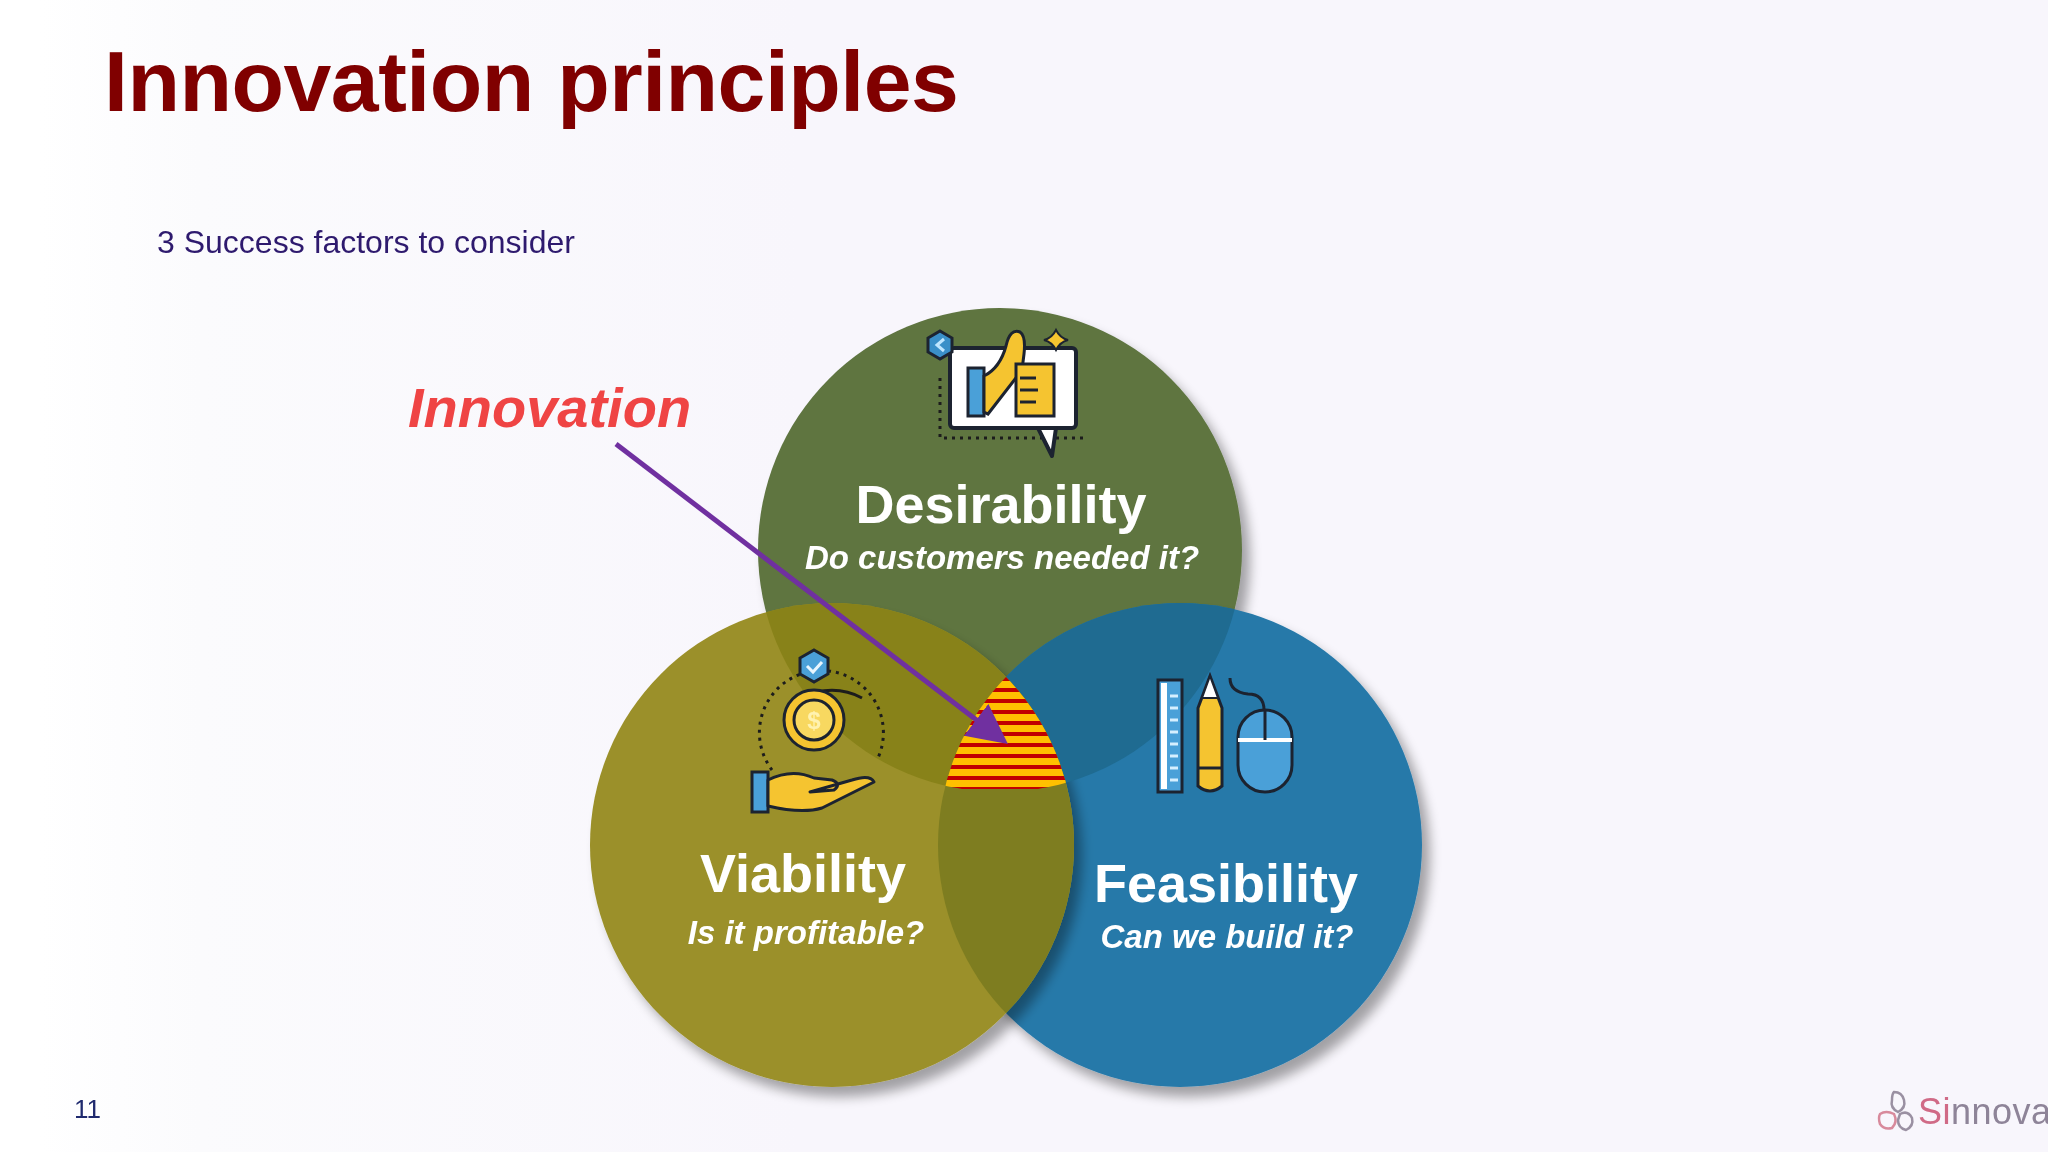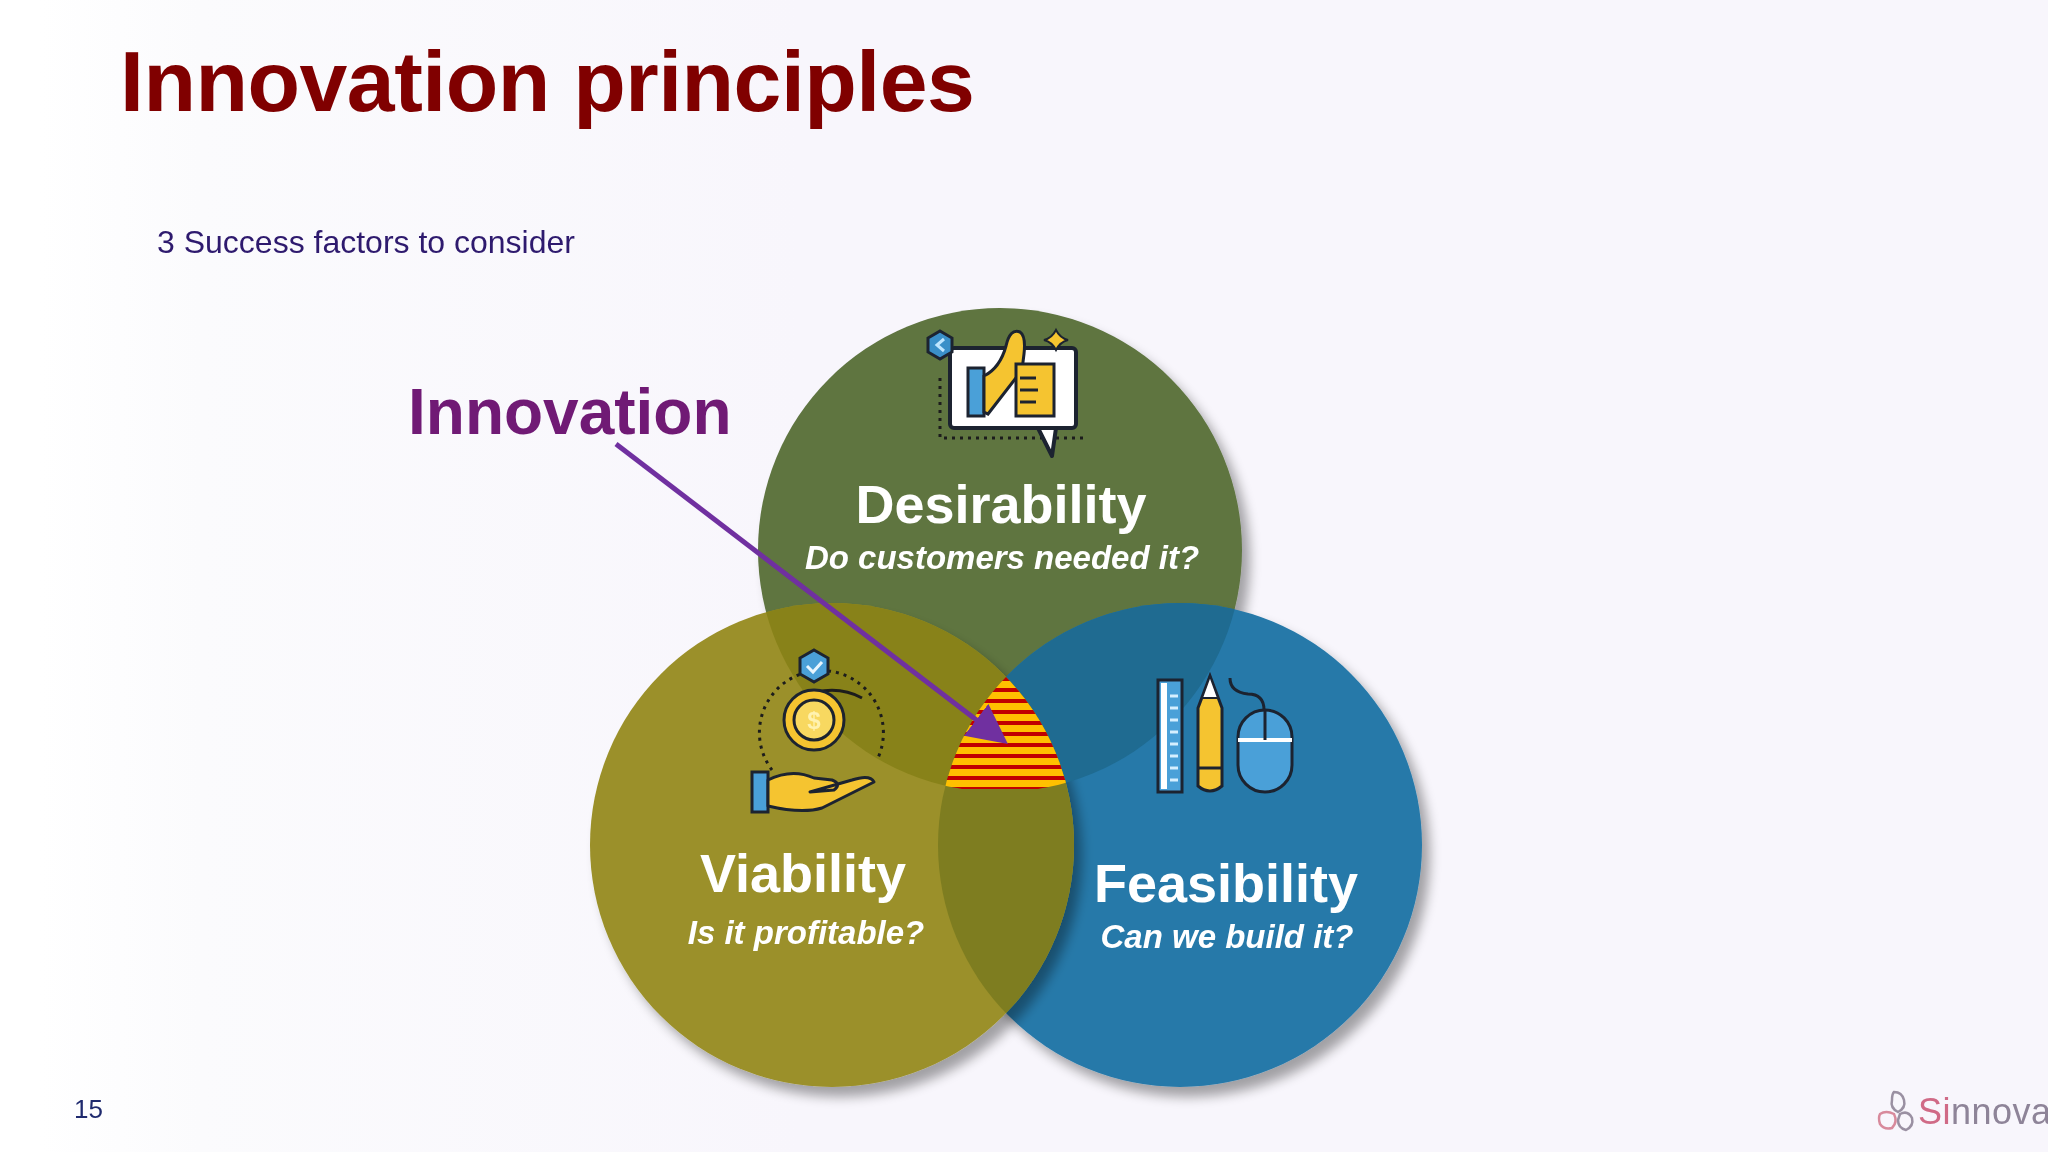--- a/index.html
+++ b/index.html
@@ -3,31 +3,31 @@
 <meta charset="utf-8">
 <style>
   html, body { margin:0; padding:0; }
   body {
     width:2048px; height:1152px; overflow:hidden; position:relative;
     background: linear-gradient(90deg, #ffffff 0px, #ffffff 40px, #fbfbfd 200px, #f8f6fc 800px, #f8f6fc 2048px);
     font-family: "Liberation Sans", sans-serif;
   }
   .abs { position:absolute; }
   #title {
-    left:120px; top:38px; font-size:86px; font-weight:bold; color:#800000;
+    left:104px; top:38px; font-size:86px; font-weight:bold; color:#800000;
     white-space:nowrap; letter-spacing:-0.5px; line-height:1;
   }
   #subtitle {
     left:157px; top:226px; font-size:32px; color:#2e1a6e; white-space:nowrap; line-height:1;
   }
   #diagram { left:0; top:0; width:2048px; height:1152px; }
   .label-main { font-family:"Liberation Sans", sans-serif; font-weight:bold; fill:#ffffff; }
   .label-sub { font-family:"Liberation Sans", sans-serif; font-weight:bold; font-style:italic; fill:#ffffff; }
   #innovation-label {
-    left:408px; top:380px; font-size:64px; font-weight:bold; color:#701a75; white-space:nowrap; line-height:1;
+    left:408px; top:380px; font-size:56px; font-weight:bold; color:#ef4444; white-space:nowrap; line-height:1;font-style:italic;
   }
   #page-number {
     left:74px; top:1096px; font-size:26px; color:#1f2a6e; line-height:1;
   }
   #logo { left:1872px; top:1088px; width:170px; height:50px; }
   #logo-text {
     position:absolute; left:46px; top:6px; font-size:36px; line-height:1; color:#8e8498;
     letter-spacing:0.5px;
   }
   #logo-text .pink { color:#d06a86; }
@@ -156,21 +156,21 @@
   <text class="label-sub" x="806" y="944" font-size="33" text-anchor="middle">Is it profitable?</text>
 
   <text class="label-main" x="1226" y="902" font-size="54" text-anchor="middle">Feasibility</text>
   <text class="label-sub" x="1227" y="948" font-size="33" text-anchor="middle">Can we build it?</text>
 
   <line x1="616" y1="444" x2="1000" y2="738" stroke="#7030a0" stroke-width="5" marker-end="url(#arrowhead)"></line>
 </svg>
 
 <div id="innovation-label" class="abs">Innovation</div>
 
-<div id="page-number" class="abs">15</div>
+<div id="page-number" class="abs">11</div>
 
 <div id="logo" class="abs">
   <svg width="50" height="50" viewBox="0 0 50 50" style="position:absolute;left:0;top:0;">
     <path d="M22,4 Q30,4 32,12 Q34,20 26,24 Q18,20 20,12 Q20,6 22,4 Z" fill="none" stroke="#9a90a2" stroke-width="2.5"></path>
     <path d="M8,26 Q14,22 22,26 Q26,34 20,40 Q12,42 8,36 Q6,30 8,26 Z" fill="none" stroke="#d88a9c" stroke-width="2.5"></path>
     <path d="M28,26 Q36,22 40,30 Q42,38 34,42 Q26,40 26,32 Z" fill="none" stroke="#9a90a2" stroke-width="2.5"></path>
   </svg>
   <div id="logo-text"><span class="pink">Si</span><span>nnova</span></div>
 </div>
 

